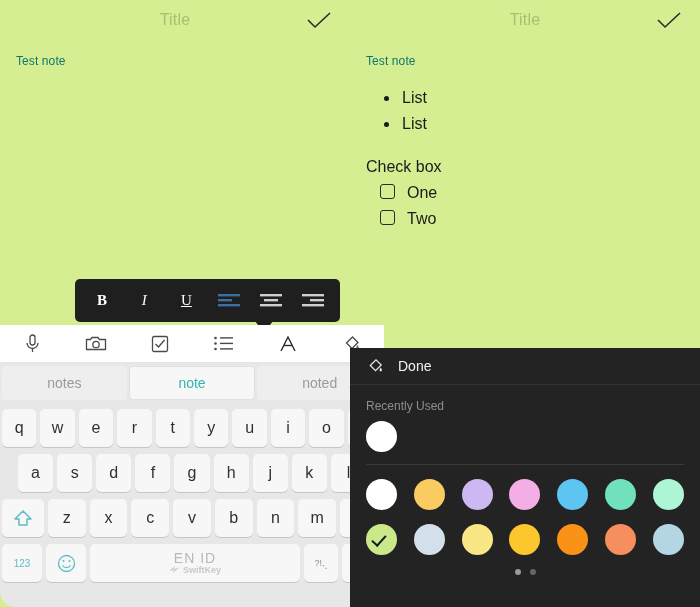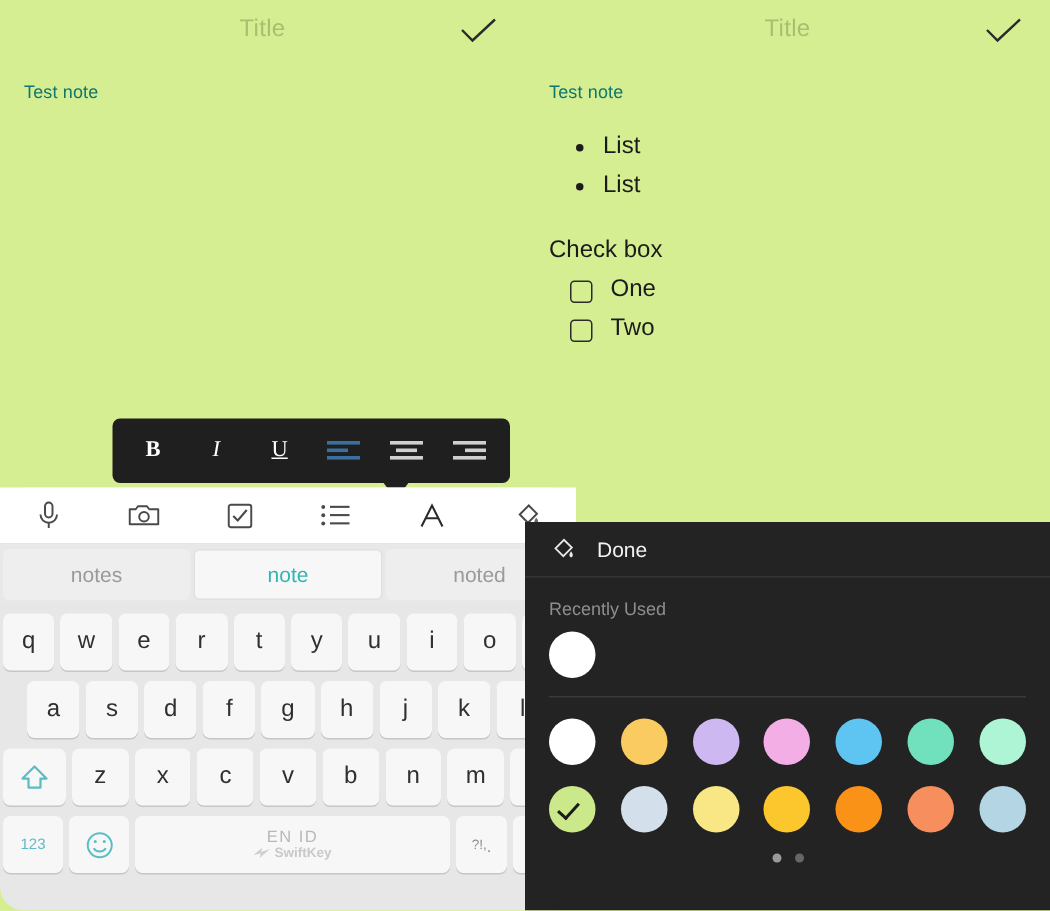--- a/index.html
+++ b/index.html
@@ -41,21 +41,21 @@
   .bullet-list { margin: 16px 0 0 0; list-style: none; }
   .bullet-list li {
     font-size: 16px; color: #1b1b1b; line-height: 1.6;
     padding-left: 36px; position: relative;
   }
   .bullet-list li::before {
     content: ""; position: absolute; left: 18px; top: 11px;
     width: 5px; height: 5px; border-radius: 50%; background: #1b1b1b;
   }
   .section-head { margin-top: 22px; font-size: 16px; color: #1b1b1b; }
-  .cb-row { display: flex; align-items: flex-end; margin-top: 8px; padding-left: 14px; }
+  .cb-row { display: flex; align-items: flex-start; margin-top: 8px; padding-left: 14px; }
   .cb-box {
     width: 15px; height: 15px; border: 1.6px solid #2a2a2a;
     border-radius: 3px; margin-right: 12px; background: transparent;
     flex: 0 0 auto;
   }
   .cb-label { font-size: 16px; color: #1b1b1b; }
 
   
   .format-bar-wrap { position: absolute; left: 75px; top: 279px; width: 265px; }
   .format-bar {
@@ -108,21 +108,21 @@
     display: flex; align-items: center; justify-content: center;
     font-size: 16px; color: #303030;
     box-shadow: 0 1px 0 #c6c6c6;
     cursor: pointer;
   }
   .key.wide  { flex: 0 0 42px; }
   .key.space { flex: 1 1 auto; flex-direction: column; line-height: 1.05; }
   .key.fn    { flex: 0 0 40px; color: #5bbcc4; font-size: 10px; }
   .key.pun   { flex: 0 0 34px; }
   .row2 { padding: 0 16px; }
-  .sp-main { font-size: 11px; color: #b8b8b8; letter-spacing: 1px; }
+  .sp-main { font-size: 14px; color: #b8b8b8; letter-spacing: 1px; }
   .sp-sub { font-size: 9px; color: #c9c9c9; display: flex; align-items: center; gap: 3px; font-weight: bold; }
   .pun-top { font-size: 9px; color: #8d8d8d; line-height: 1; }
   .pun-bot { font-size: 11px; color: #8d8d8d; line-height: 1; margin-top: 5px; }
 
   
   .color-panel {
     position: absolute; left: 350px; top: 348px; width: 350px; height: 259px;
     background: #232323;
   }
   .cp-header {

